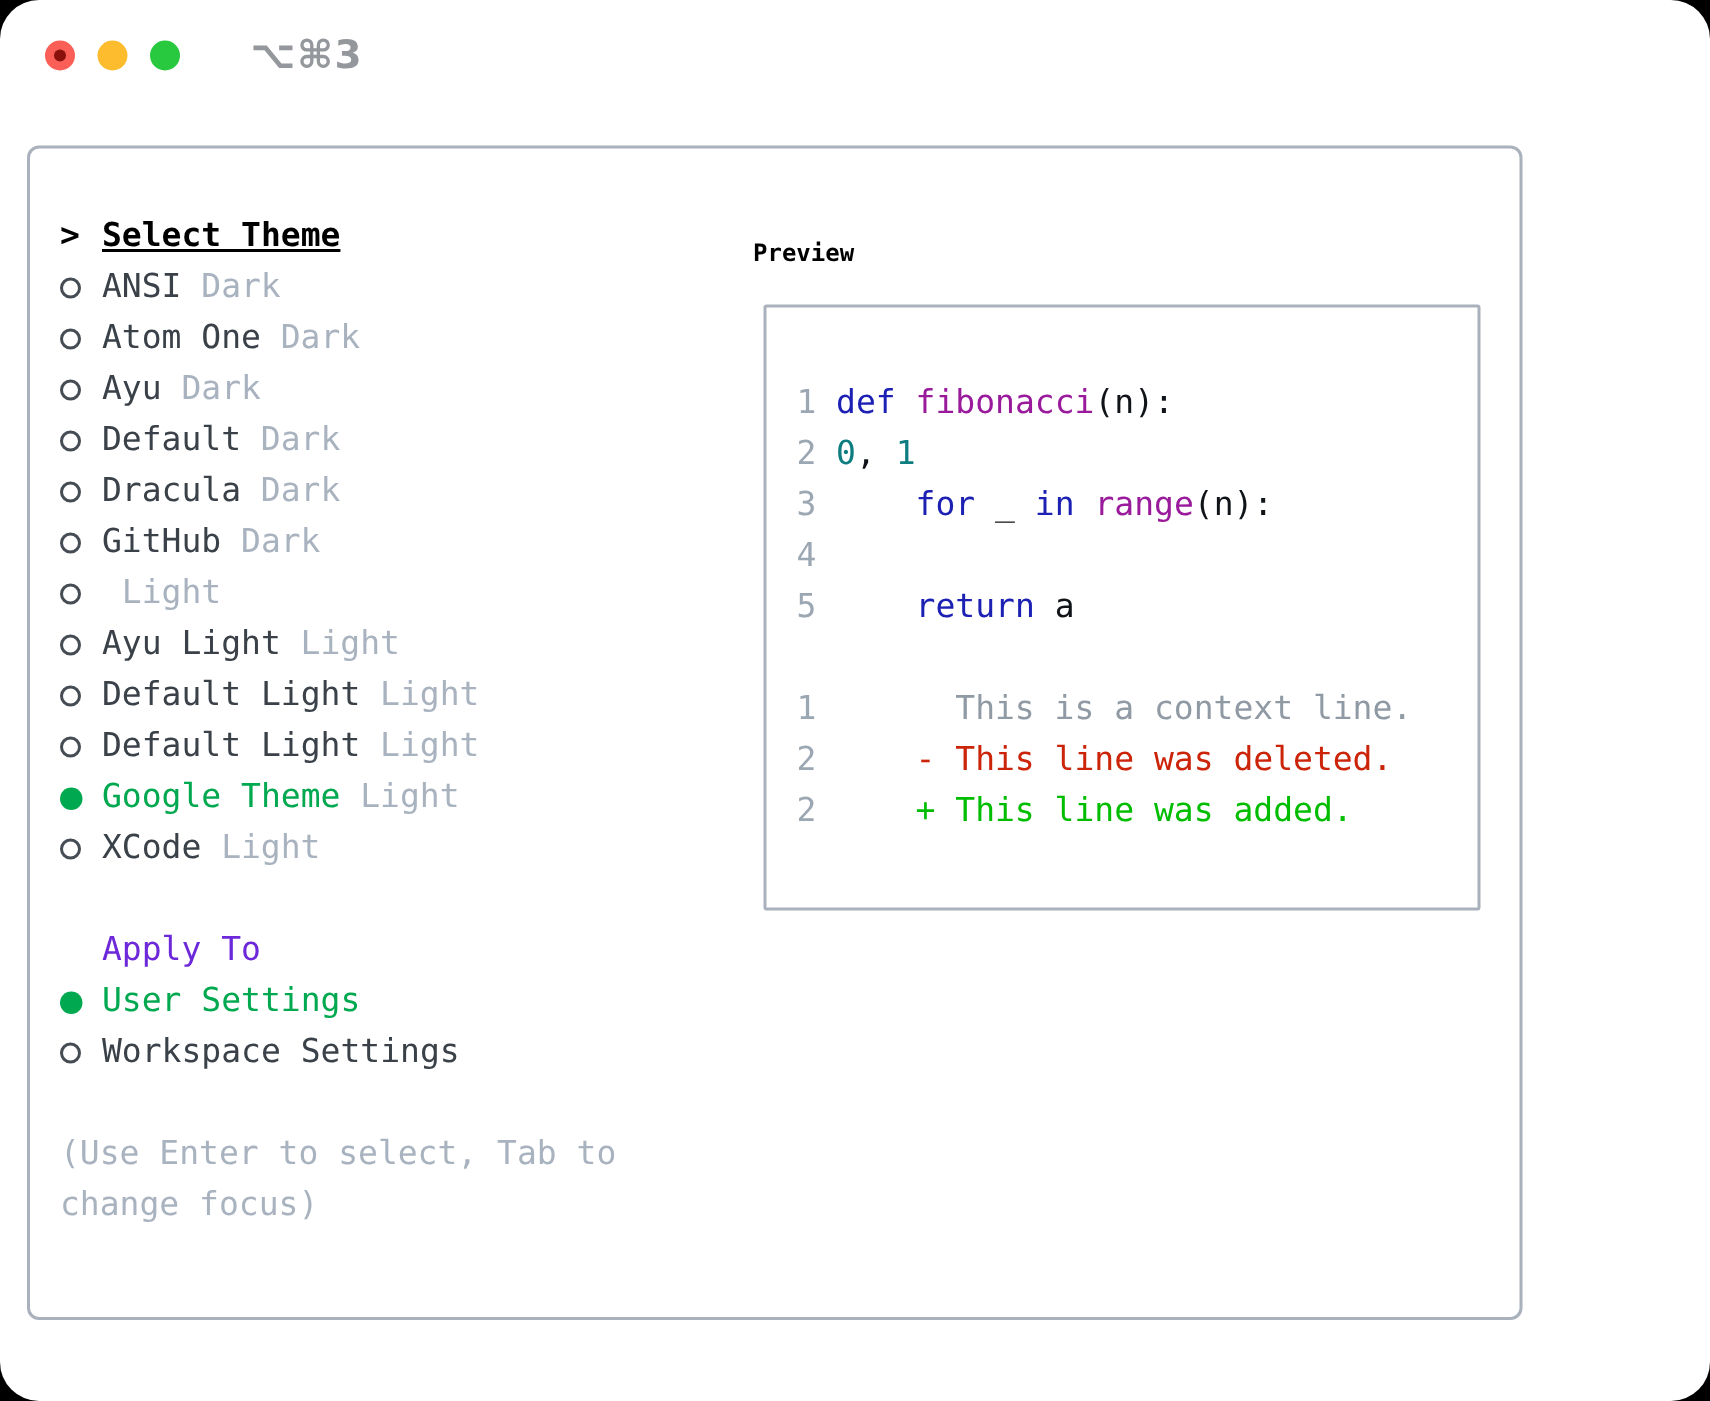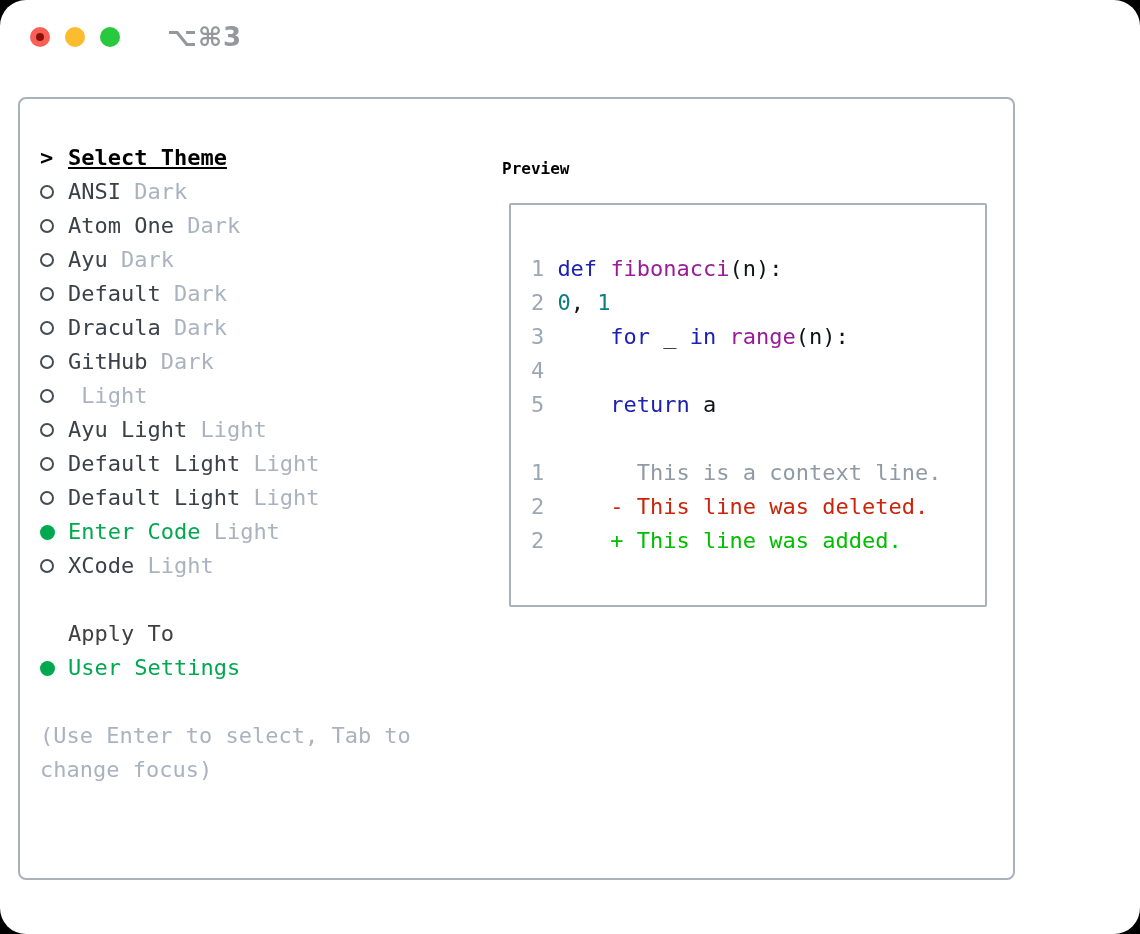--- a/index.html
+++ b/index.html
@@ -32,21 +32,21 @@
   }
   
   .left-col{position:absolute;left:20px;top:42px;width:440px;font-size:22px;line-height:34px;}
   .row{display:flex;align-items:center;height:34px;white-space:pre;}
   .marker{display:inline-flex;width:28px;flex:0 0 28px;align-items:center;}
   .cursor{font-weight:bold;color:#000;}
   .ring{width:12px;height:12px;border:2.5px solid #454c54;border-radius:50%;box-sizing:border-box;
         width:14px;height:14px;}
   .dot{width:15px;height:15px;border-radius:50%;background:var(--selection-green);}
   .hdr{font-weight:bold;color:#000;text-decoration:underline;}
-  .hdr2{color:#404040;}
+  .hdr2{color:#6d28d9;}
   .item-name{color:var(--item-text);}
   .item-name.sel{color:var(--selection-green);}
   .variant{color:var(--muted-gray);margin-left:13.2px;}
   .spacer{height:34px;}
   .help{
     color:var(--muted-gray);width:430px;white-space:normal;
     line-height:34px;
   }
   
   .preview-title{
@@ -95,32 +95,33 @@
           <div class="row"><span class="marker"><span class="ring"></span></span><span class="item-name">ANSI</span><span class="variant">Dark</span></div>
           <div class="row"><span class="marker"><span class="ring"></span></span><span class="item-name">Atom One</span><span class="variant">Dark</span></div>
           <div class="row"><span class="marker"><span class="ring"></span></span><span class="item-name">Ayu</span><span class="variant">Dark</span></div>
           <div class="row"><span class="marker"><span class="ring"></span></span><span class="item-name">Default</span><span class="variant">Dark</span></div>
           <div class="row"><span class="marker"><span class="ring"></span></span><span class="item-name">Dracula</span><span class="variant">Dark</span></div>
           <div class="row"><span class="marker"><span class="ring"></span></span><span class="item-name">GitHub</span><span class="variant">Dark</span></div>
           <div class="row"><span class="marker"><span class="ring"></span></span><span class="variant">Light</span></div>
           <div class="row"><span class="marker"><span class="ring"></span></span><span class="item-name">Ayu Light</span><span class="variant">Light</span></div>
           <div class="row"><span class="marker"><span class="ring"></span></span><span class="item-name">Default Light</span><span class="variant">Light</span></div>
           <div class="row"><span class="marker"><span class="ring"></span></span><span class="item-name">Default Light</span><span class="variant">Light</span></div>
-          <div class="row"><span class="marker"><span class="dot"></span></span><span class="item-name sel">Enter Code</span><span class="variant">Light</span></div>
+          <div class="row"><span class="marker"><span class="dot"></span></span><span class="item-name sel">Google Theme</span><span class="variant">Light</span></div>
           <div class="row"><span class="marker"><span class="ring"></span></span><span class="item-name">XCode</span><span class="variant">Light</span></div>
         </div>
 
       <div class="spacer"></div>
 
       <div class="row">
         <span class="marker"></span>
         <span class="hdr2">Apply To</span>
       </div>
       <div id="apply-options">
           <div class="row"><span class="marker"><span class="dot"></span></span><span class="item-name sel">User Settings</span></div>
+          <div class="row"><span class="marker"><span class="ring"></span></span><span class="item-name">Workspace Settings</span></div>
         </div>
 
       <div class="spacer"></div>
 
       <div class="help">(Use Enter to select, Tab to change focus)</div>
     </div>
 
     <div class="preview-title">Preview</div>
 
     <div class="preview-box">

